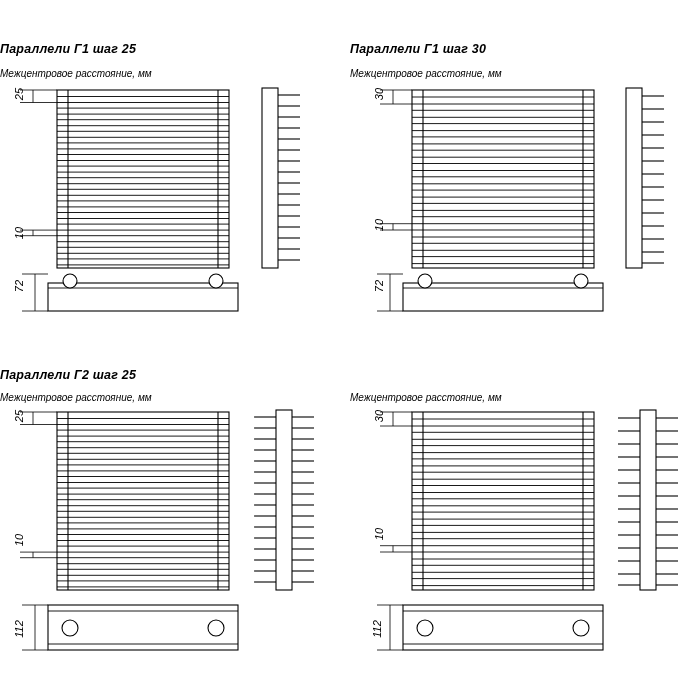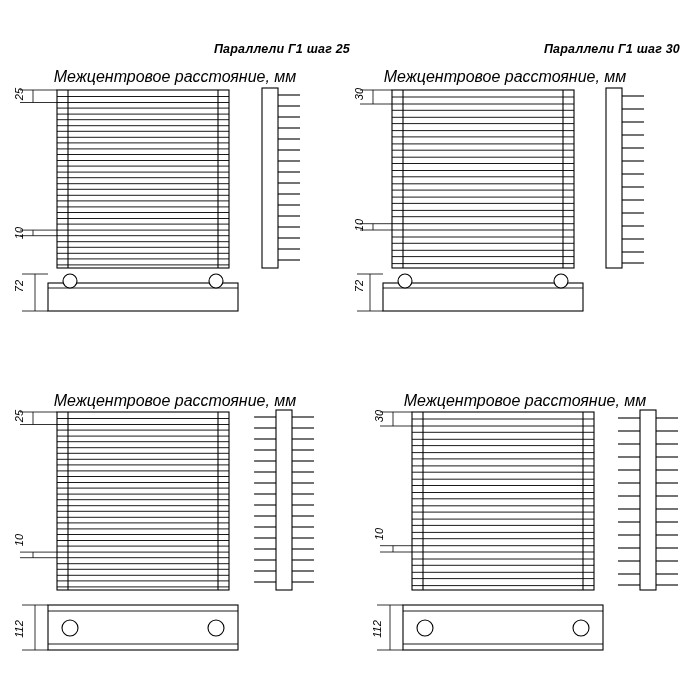--- a/index.html
+++ b/index.html
@@ -18,42 +18,41 @@
     position: relative;
     width: 700px;
     height: 700px;
   }
   .panel {
     position: absolute;
     width: 350px;
     height: 350px;
   }
   .p-tl { left: 0px;   top: 0px; }
-  .p-tr { left: 330px; top: 0px; text-decoration: underline; }
+  .p-tr { left: 350px; top: 0px; text-decoration: underline; }
   .p-bl { left: 0px;   top: 350px; }
   .p-br { left: 350px; top: 350px; }
 
   .title {
     position: absolute;
     left: 0;
     width: 350px;
-    text-align: right;
+    text-align: left;
     font-style: italic;
     font-weight: bold;
     font-size: 12.5px;
     letter-spacing: 0.2px;
     white-space: nowrap;
   }
   .subtitle {
     position: absolute;
     left: 0;
     width: 350px;
-    text-align: center;
     font-style: italic;
-    font-size: 16px;
+    font-size: 10px;
     white-space: nowrap;
   }
 
   .dimlabel {
     position: absolute;
     font-style: italic;
     font-size: 11px;
     transform: rotate(-90deg);
     transform-origin: 50% 50%;
     white-space: nowrap;
@@ -231,20 +230,21 @@
         <line x1="292" y1="213" x2="314" y2="213"></line>
         <line x1="292" y1="226" x2="314" y2="226"></line>
         <line x1="292" y1="239" x2="314" y2="239"></line>
         <line x1="292" y1="252" x2="314" y2="252"></line>
         <line x1="292" y1="263" x2="314" y2="263"></line>
       </g>
     </svg>
   </div>
 
   <div class="panel p-bl">
+    <div class="title" style="top:18px;">Параллели Г2 шаг 25</div>
     <div class="subtitle" style="top:42px;">Межцентровое расстояние, мм</div>
 
     <div class="dimlabel" style="left:6px; top:60px; width:26px; text-align:center;">25</div>
     <div class="dimlabel" style="left:6px; top:184px; width:26px; text-align:center;">10</div>
     <div class="dimlabel" style="left:2px; top:273px; width:34px; text-align:center;">112</div>
 
     <svg width="350" height="350">
       <rect class="fillw" x="57" y="62" width="172" height="178"></rect>
       <line class="ln" x1="68" y1="62" x2="68" y2="240"></line>
       <line class="ln" x1="218" y1="62" x2="218" y2="240"></line>

